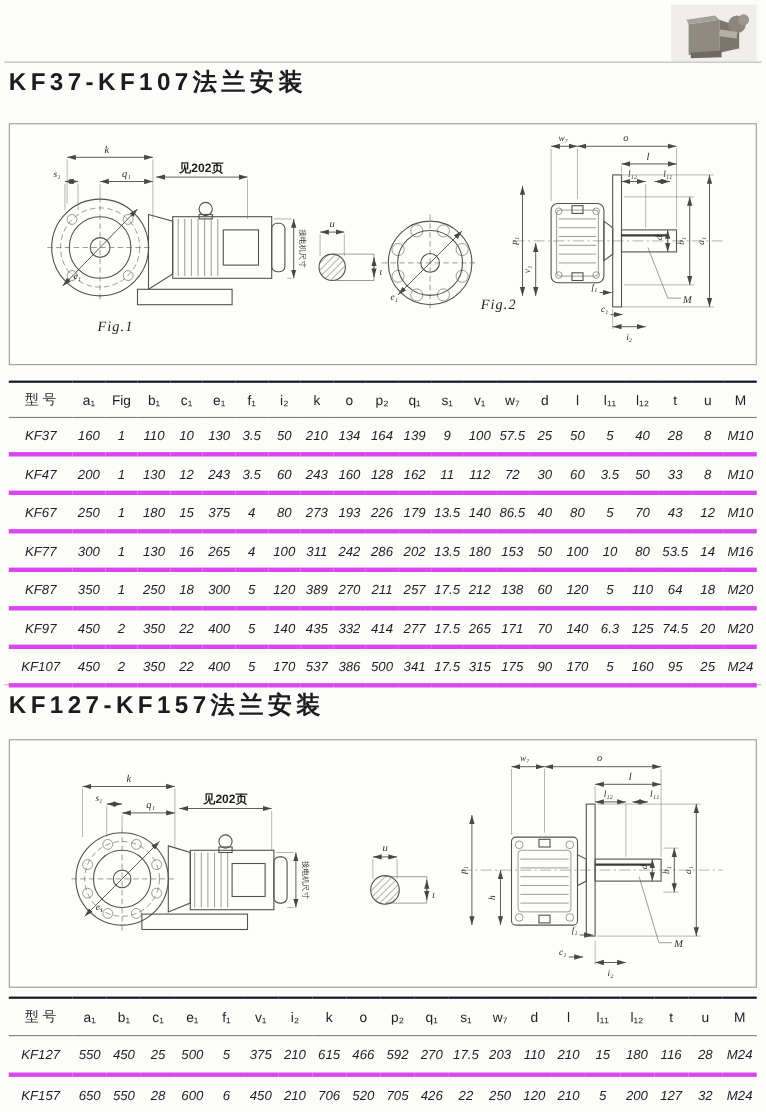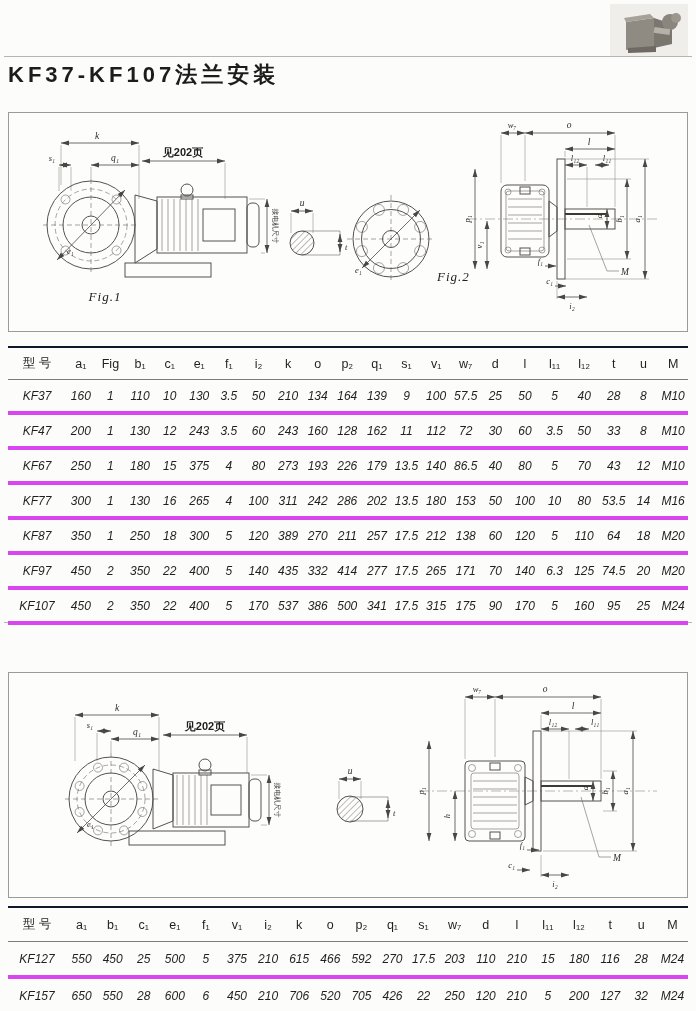--- a/index.html
+++ b/index.html
@@ -426,20 +426,21 @@
           <td>170</td>
           <td>5</td>
           <td>160</td>
           <td>95</td>
           <td>25</td>
           <td>M24</td>
         </tr>
       </tbody>
     </table>
 
+  <h2 class="sec-title" id="title2">KF127-KF157法兰安装</h2>
 
   <div class="drawbox" id="box2">
     <svg width="678" height="224" viewBox="0 0 678 224">
 
       <g>
         <line class="dim" x1="66" y1="42" x2="150" y2="42" marker-start="url(#arr)" marker-end="url(#arr)"></line>
         <text class="dl" x="108" y="38" text-anchor="middle">k</text>
         <line class="ext" x1="66" y1="44" x2="66" y2="88"></line>
           <line class="ext" x1="150" y1="44" x2="150" y2="98"></line>
         <line class="dim" x1="88" y1="58" x2="102" y2="58" marker-start="url(#arr)" marker-end="url(#arr)"></line>

